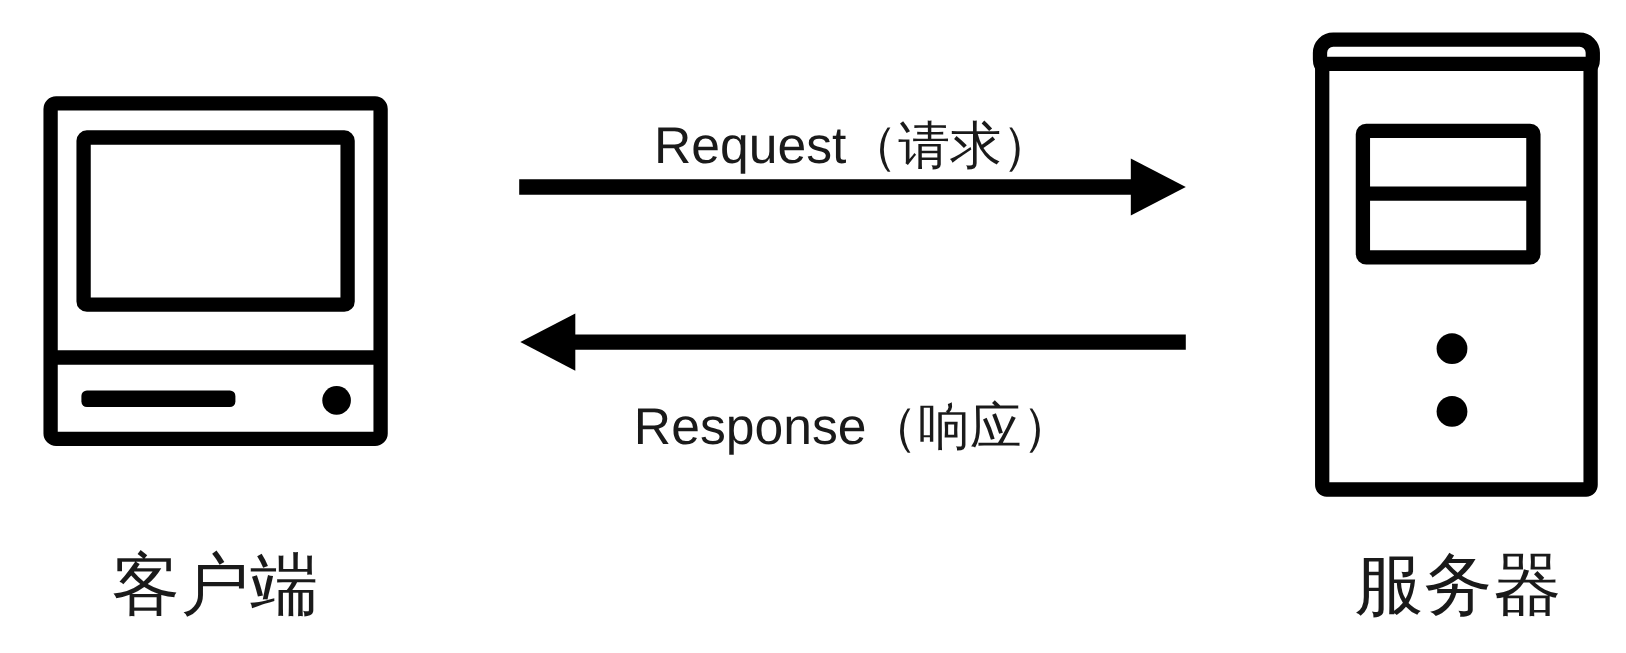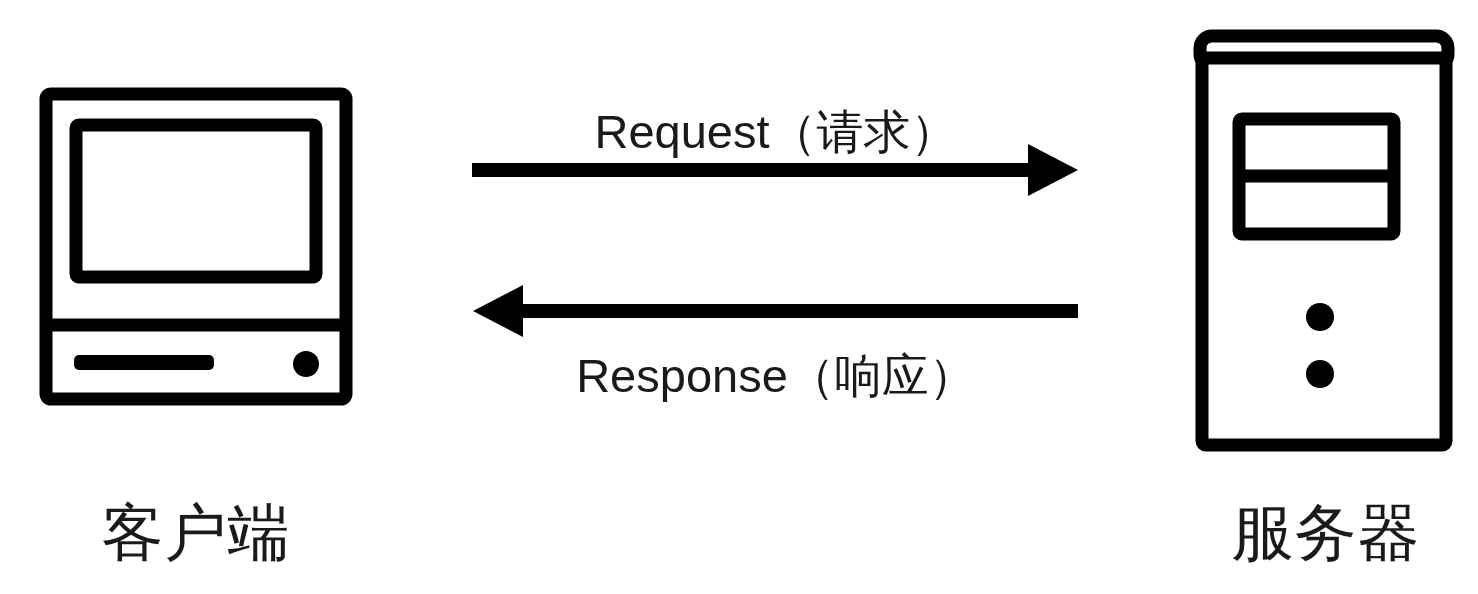--- a/index.html
+++ b/index.html
@@ -55,21 +55,21 @@
     text-align: center;
   }
   #request-label {
     left: 472px;
     top: 88px;
     width: 608px;
     margin-top: 20px;
   }
   #response-label {
     left: 472px;
-    top: 352px;
+    top: 364px;
     width: 608px;
   }
 </style>
 </head>
 <body>
 
 <div id="canvas">
 
   <svg id="diagram-svg" viewBox="0 0 1478 594" xmlns="http://www.w3.org/2000/svg">
 

